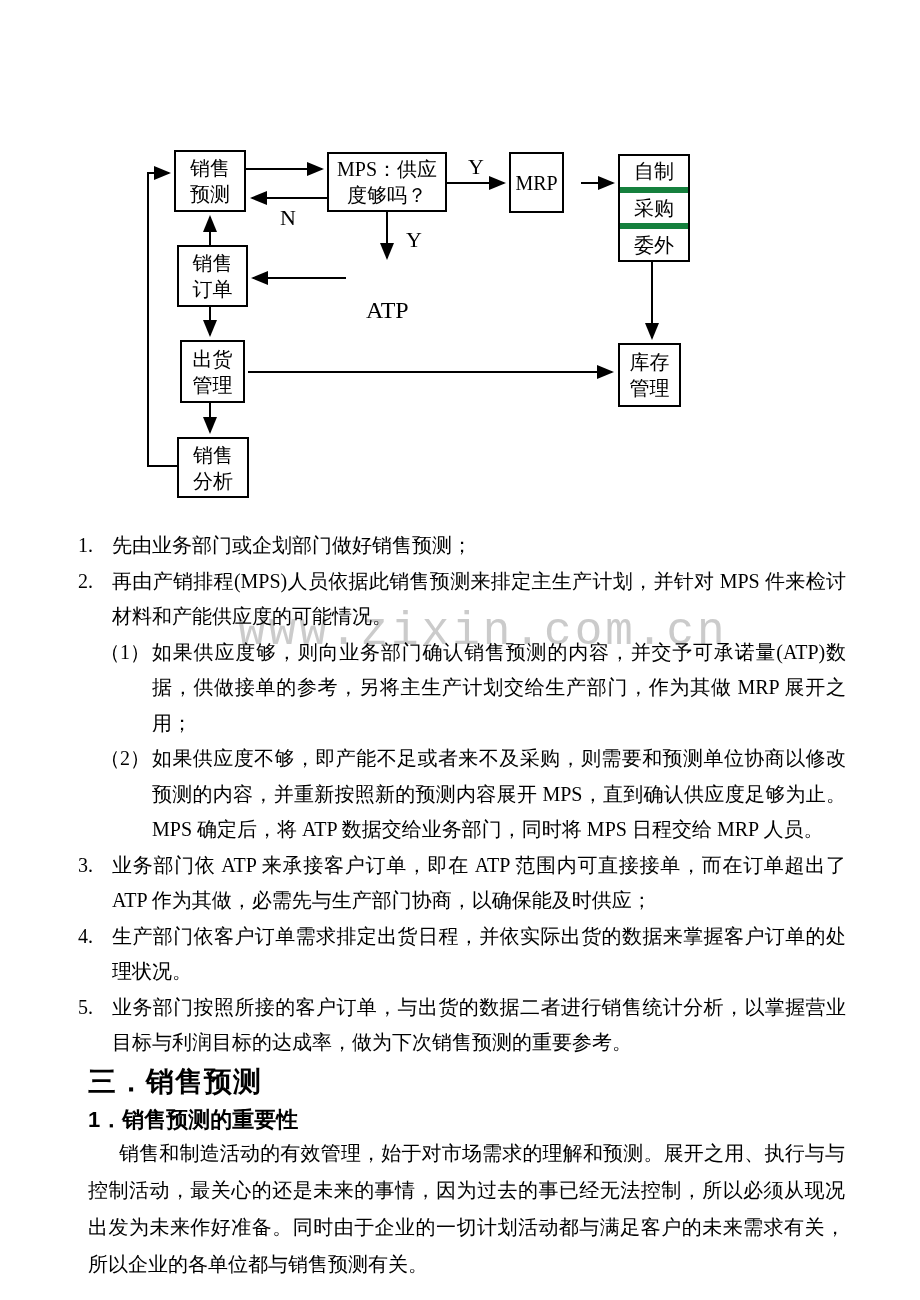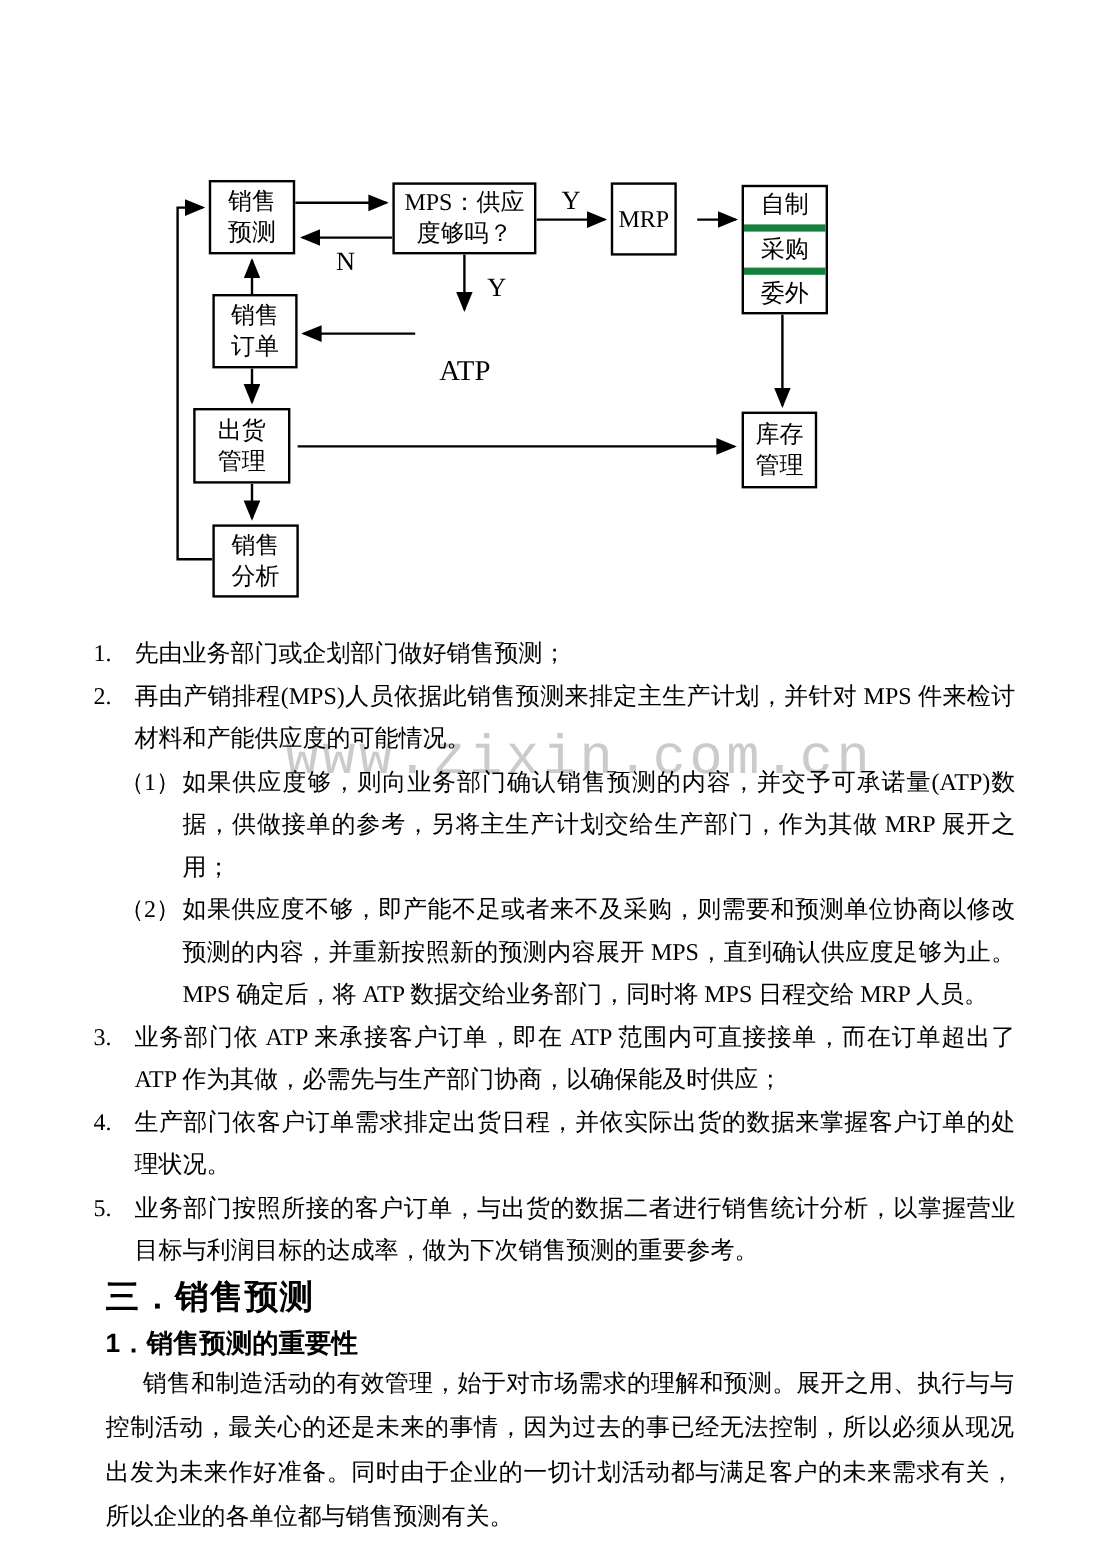--- a/index.html
+++ b/index.html
@@ -113,21 +113,21 @@
       <div class="cell">自制</div>
       <div class="cell">采购</div>
       <div class="cell">委外</div>
     </div>
 
     <div class="fbox" style="left:177px; top:245px; width:71px; height:62px;">
       <span>销售</span>
       <span>订单</span>
     </div>
 
-    <div class="fbox" style="left:161px; top:340px; width:81px; height:63px;">
+    <div class="fbox" style="left:180px; top:340px; width:65px; height:63px;">
       <span>出货</span>
       <span>管理</span>
     </div>
 
     <div class="fbox" style="left:618px; top:343px; width:63px; height:64px;">
       <span>库存</span>
       <span>管理</span>
     </div>
 
     <div class="fbox" style="left:177px; top:437px; width:72px; height:61px;">

